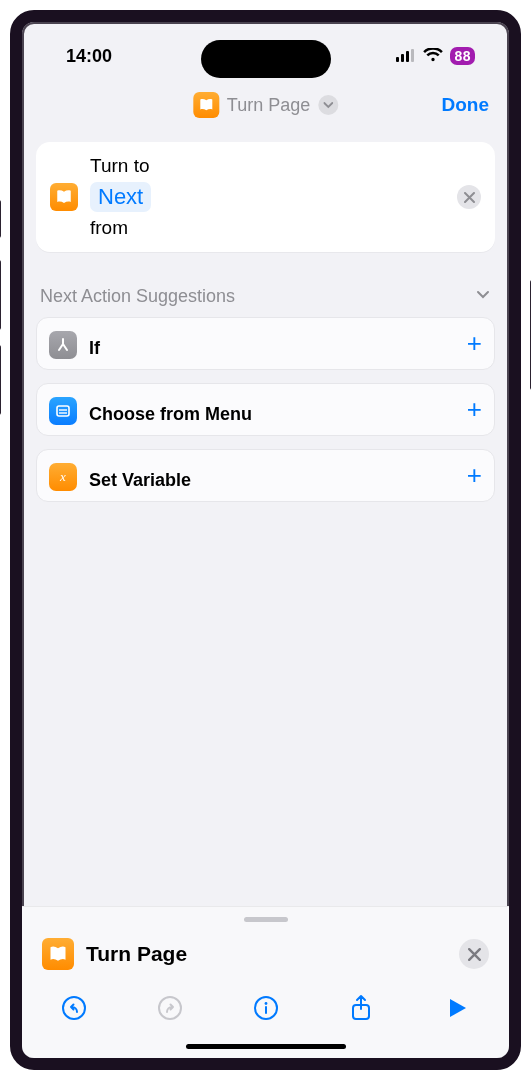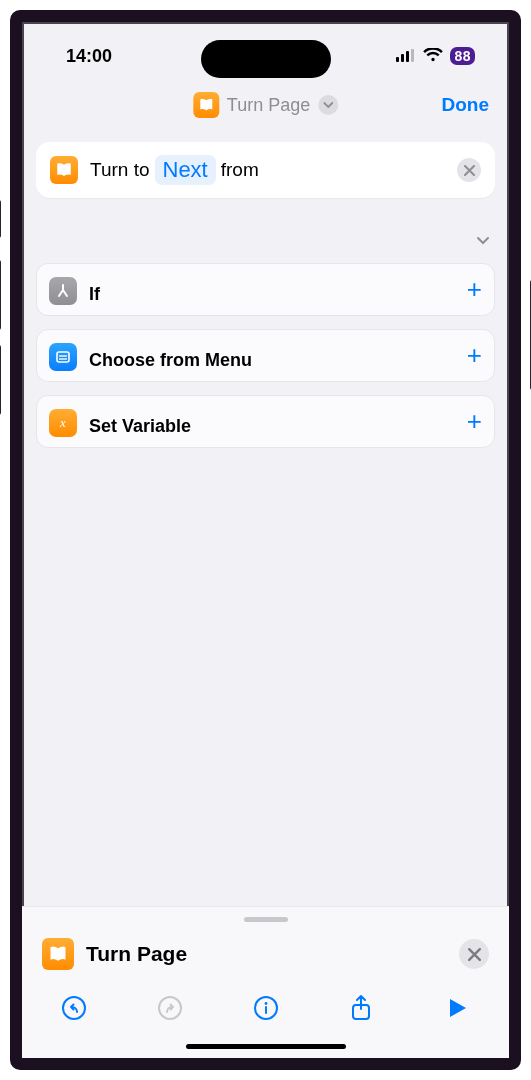--- a/index.html
+++ b/index.html
@@ -6,39 +6,39 @@
     body {
       width: 531px; height: 1080px;
       background: #fff;
       font-family: -apple-system, "SF Pro", Helvetica, Arial, sans-serif;
       position: relative;
     }
     
     .phone {
       position: absolute; inset: 10px;
       border: 12px solid #1a1020;
-      border-radius: 10px;
+      border-radius: 24px;
       background: #f2f2f6;
       overflow: hidden;
       box-shadow: 0 0 0 2px #4a4350 inset;
     }
     
     .island {
       position: absolute; top: 18px; left: 50%; transform: translateX(-50%);
       width: 130px; height: 38px; background: #000; border-radius: 30px; z-index: 5;
     }
     
     .status {
       height: 56px; display: flex; justify-content: space-between; align-items: center;
       padding: 12px 34px 0 44px; font-weight: 600; font-size: 18px; color:#000;
     }
     .status .right { display:flex; align-items:center; gap:7px; }
     .battery {
       display:flex; align-items:center;
-      background:#4c1d95; color:#fff; border-radius:7px; padding:1px 4px;
+      background:#a21caf; color:#fff; border-radius:7px; padding:1px 4px;
       font-size:14px; font-weight:700; letter-spacing:0.5px;
     }
     
     .navbar {
       height: 54px; display:flex; align-items:center; position:relative;
       padding: 0 20px;
     }
     .nav-center {
       position:absolute; left:50%; transform:translateX(-50%);
       display:flex; align-items:center; gap:8px; color:#8e8e93; font-size:18px;
@@ -55,21 +55,21 @@
       display:flex; align-items:center; justify-content:center; color:#8e8e93;
     }
     
     .content { padding: 10px 14px 0 14px; }
     .action-card {
       background:#fff; border-radius:14px; padding:13px 14px;
       display:flex; align-items:center; gap:12px;
       box-shadow: 0 1px 0 rgba(0,0,0,0.04);
       position:relative;
     }
-    .action-text { font-size:19px; display:flex; align-items:center; gap:5px; flex-wrap:wrap; }
+    .action-text { font-size:19px; display:flex; gap:5px; flex-wrap:wrap;flex-direction:column; }
     .param-pill {
       background:#e7f1fd; color:#007aff; border-radius:7px; padding:2px 8px; font-size:22px;
     }
     .clear-btn {
       width:24px; height:24px; border-radius:50%; background:#e4e4e8;
       position:absolute; right:14px; top:50%; transform:translateY(-50%);
       display:flex; align-items:center; justify-content:center; color:#8e8e93;
     }
     .section-header {
       margin-top:34px; margin-bottom:10px; display:flex; align-items:center;
@@ -188,20 +188,21 @@
         <span>from</span>
       </span>
       <span class="clear-btn">
         <svg width="11" height="11" viewBox="0 0 11 11">
             <path d="M1 1l9 9M10 1l-9 9" stroke="#8e8e93" stroke-width="2" stroke-linecap="round"></path>
           </svg>
       </span>
     </div>
 
     <div class="section-header">
+      <span>Next Action Suggestions</span>
       <span class="chev">
         <svg width="16" height="16" viewBox="0 0 16 16">
             <path d="M3 6l5 5 5-5" stroke="#8e8e93" stroke-width="2" fill="none" stroke-linecap="round"></path>
           </svg>
       </span>
     </div>
 
     <div class="suggestion">
       <span class="sicon gray">
         <svg width="16" height="16" viewBox="0 0 16 16">

